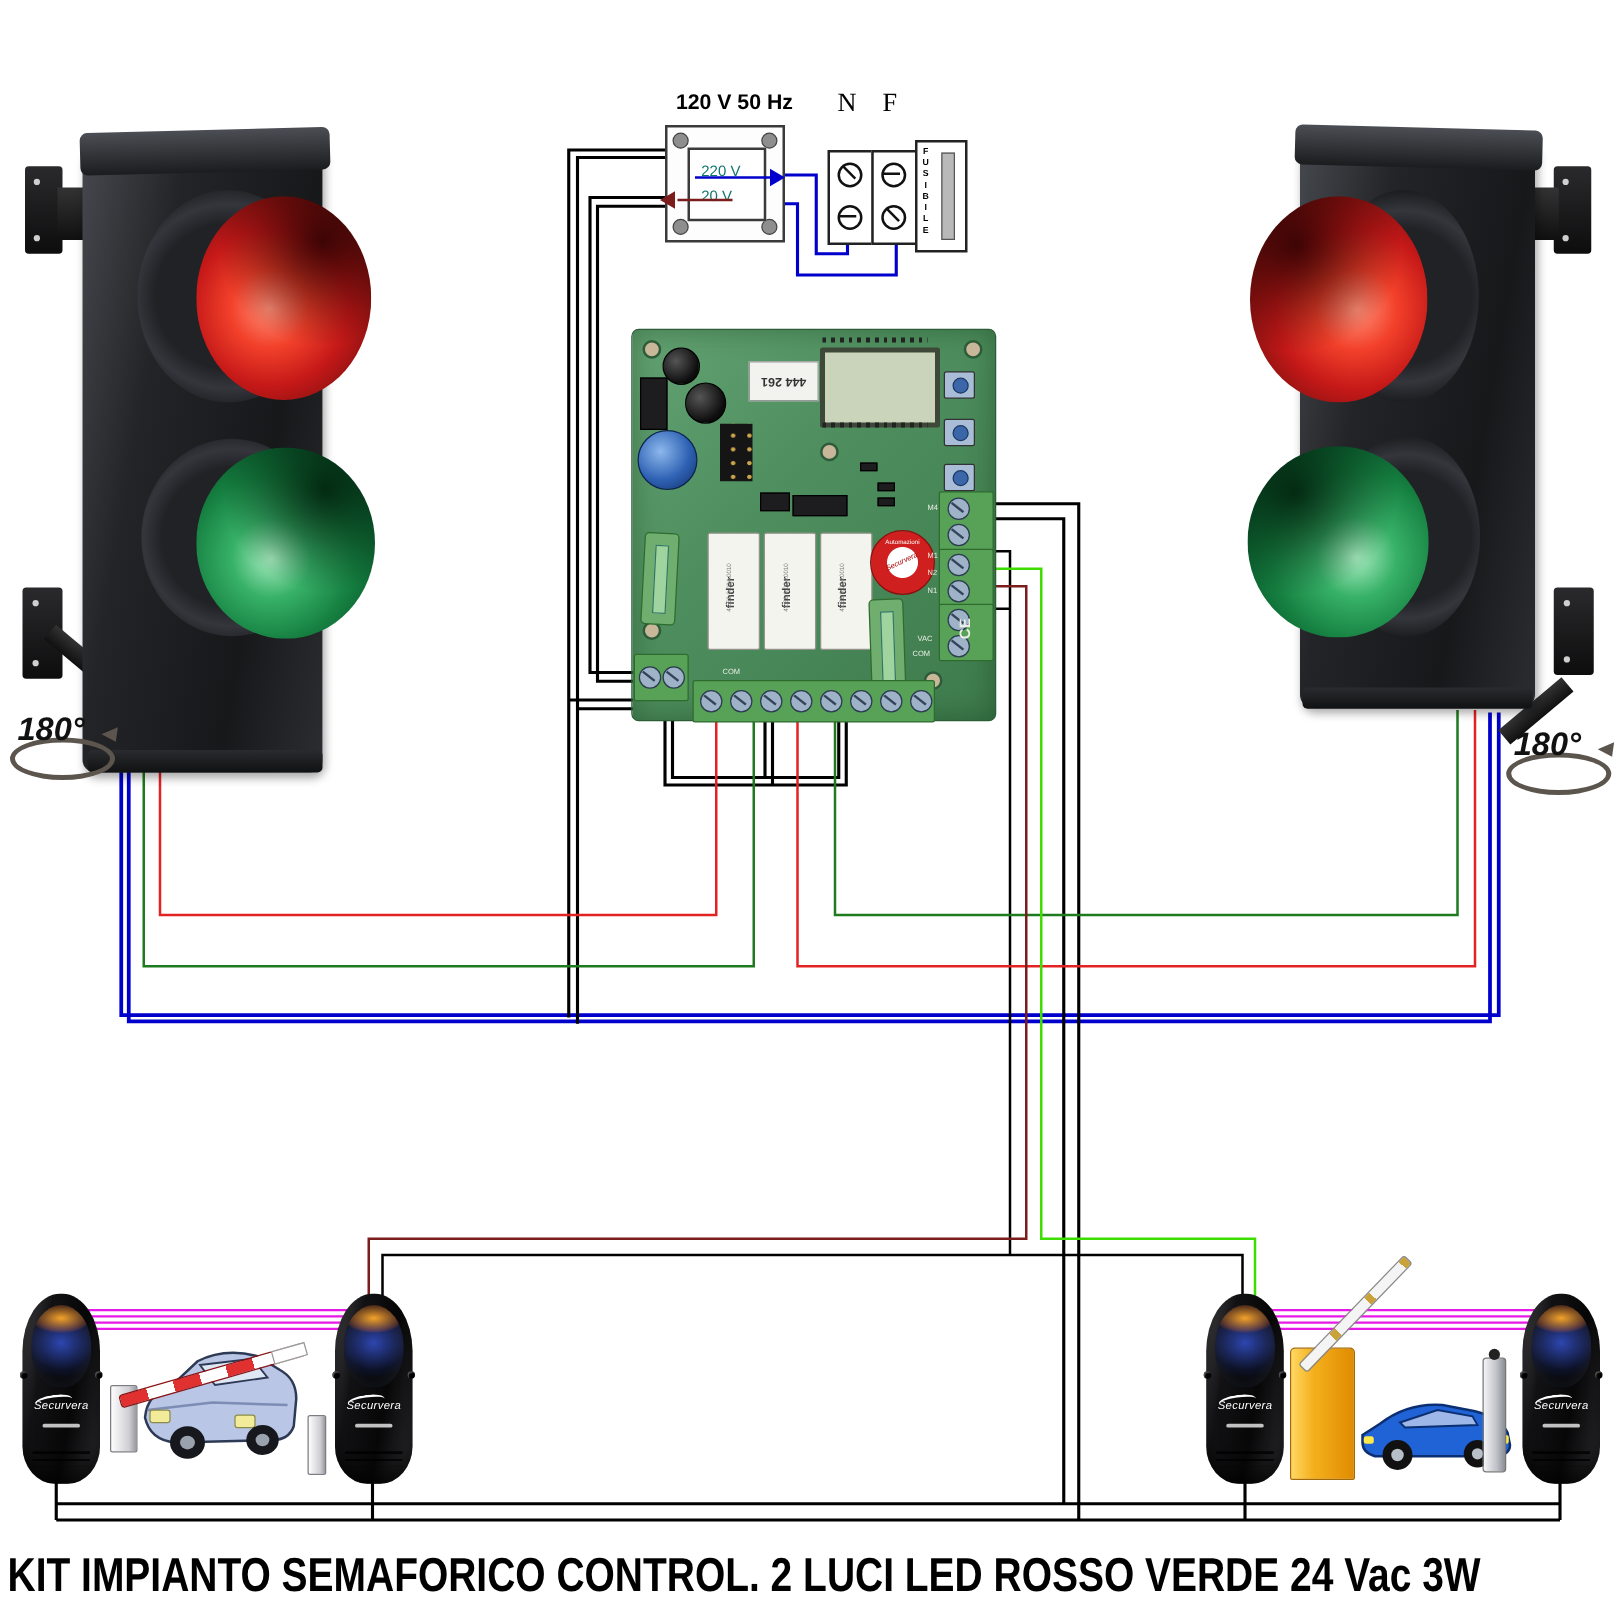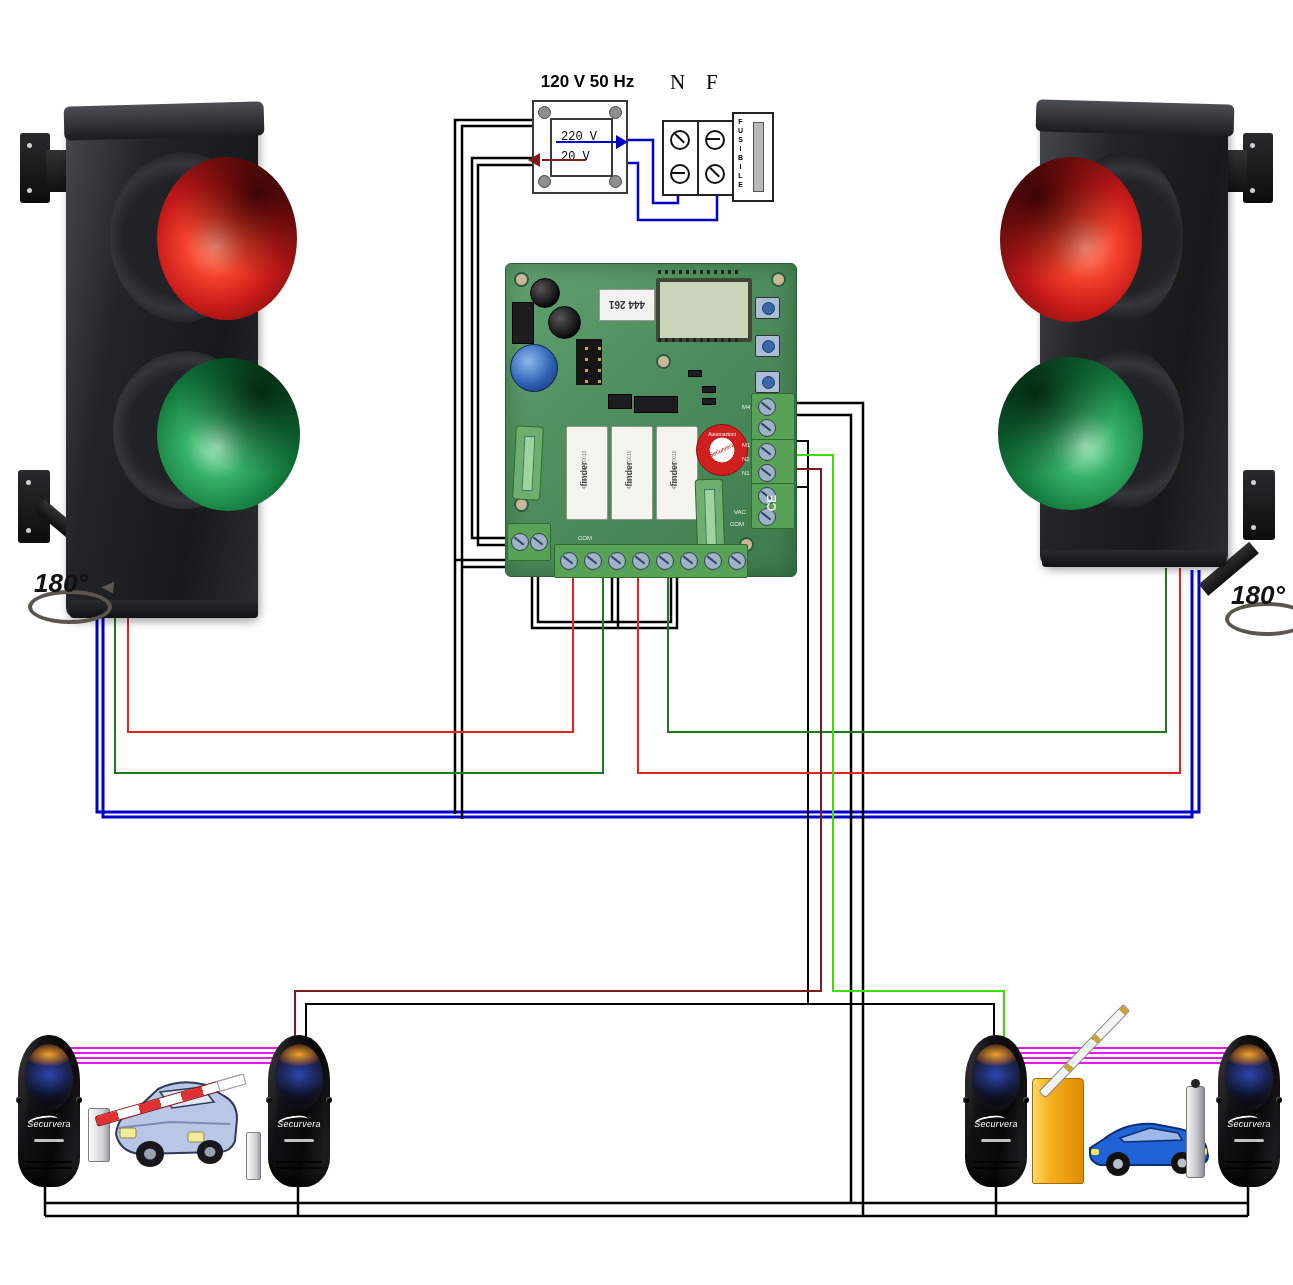--- a/index.html
+++ b/index.html
@@ -21,21 +21,21 @@
     display:inline-block;transform:scaleX(0.97);}
   .footer{left:6px;top:1240px;width:1287px;height:45px;z-index:20;}
   .footer .txt{font-weight:700;font-size:38px;color:#000;white-space:nowrap;display:inline-block;
     transform:scaleX(0.82);transform-origin:0 50%;letter-spacing:0px;}
 
   
   .tr-title{left:495px;top:72px;width:185px;text-align:center;font-size:17px;font-weight:700;color:#000;z-index:12;}
   .tr-box{left:532px;top:100px;width:92px;height:90px;background:#fdfdfd;border:2px solid #3a3a3a;z-index:12;}
   .tr-screw{position:absolute;width:11px;height:11px;border-radius:50%;background:#8e8e8e;border:1px solid #444;}
   .tr-inner{position:absolute;left:16px;top:16px;width:59px;height:55px;border:2px solid #3a3a3a;background:#fff;}
-  .tr-lab{position:absolute;font-size:12px;color:#000000;font-family:Liberation Mono, monospace;}
+  .tr-lab{position:absolute;font-size:12px;color:#0f766e;}
   .arrow-shaft{position:absolute;height:2px;}
   .arrow-head{position:absolute;width:0;height:0;}
   .nf-label{font-family:"Liberation Serif",serif;font-size:21px;color:#000;z-index:12;}
   .nf-box{background:#fff;border:2px solid #222;z-index:12;}
   .screw{position:absolute;width:16px;height:16px;border-radius:50%;border:2px solid #111;background:#fff;}
   .screw::after{content:"";position:absolute;left:-1px;top:6px;width:14px;height:2px;background:#111;}
   .fuse-box{left:732px;top:112px;width:38px;height:86px;background:#fff;border:2px solid #222;z-index:12;}
   .fuse-bar{position:absolute;left:19px;top:8px;width:9px;height:68px;background:#b9b9b9;border:1px solid #555;}
   .fuse-lab{position:absolute;left:3px;top:4px;font-size:7px;font-weight:700;color:#000;
     writing-mode:vertical-rl;text-orientation:upright;letter-spacing:2px;}
@@ -91,21 +91,21 @@
      radial-gradient(circle at 72% 22%,rgba(0,22,8,.8),transparent 52%),
      radial-gradient(circle at 42% 58%,#a8ecc0 0%,#37b168 26%,#157f40 55%,#074f28 85%,#063a1e 100%);}
   .lens.grn.flip{background:
      radial-gradient(circle at 26% 24%,rgba(0,22,8,.8),transparent 52%),
      radial-gradient(circle at 60% 58%,#a8ecc0 0%,#37b168 26%,#157f40 55%,#074f28 85%,#063a1e 100%);}
   .bracket{background:linear-gradient(#2a2a2c,#0d0d0e);border-radius:3px;z-index:9;}
   .bracket i{position:absolute;width:5px;height:5px;border-radius:50%;background:#cfcfcf;}
   .arm{background:linear-gradient(#333,#101010);z-index:9;}
 
   
-  .rot{z-index:13;width:90px;height:52px;margin-left:20px;}
+  .rot{z-index:13;width:90px;height:52px;}
   .rot .ell{position:absolute;left:2px;top:22px;width:76px;height:26px;border:4px solid #5c554e;border-radius:50%;}
   .rot .ah{position:absolute;right:0px;top:12px;width:0;height:0;border-left:9px solid transparent;border-right:4px solid transparent;border-bottom:11px solid #5c554e;transform:rotate(28deg);}
   .rot .t{position:absolute;left:8px;top:0px;font-size:26px;font-weight:700;font-style:italic;color:#111;}
 
   
   .cell{width:62px;height:152px;z-index:12;border-radius:30px 30px 26px 26px / 46px 46px 30px 30px;
     background:linear-gradient(100deg,#47474a 0%,#121214 28%,#070708 62%,#2c2c2f 100%);
     box-shadow:inset 0 -8px 10px rgba(0,0,0,.6);}
   .cell .lensc{position:absolute;left:7px;top:9px;width:48px;height:66px;border-radius:50% 50% 46% 46%;
     background:
@@ -420,14 +420,17 @@
   </div>
   <div class="abs cell" style="left:1218px;top:1035px">
     <div class="lensc"></div>
     <span class="knob" style="left:-2px;top:62px"></span>
     <span class="knob" style="right:-2px;top:62px"></span>
     <div class="logo">Securvera</div>
     <span class="url"></span>
     <div class="ribs"></div>
   </div>
 
+  <div class="abs footer">
+    <span class="txt">KIT IMPIANTO SEMAFORICO CONTROL. 2 LUCI LED ROSSO VERDE 24 Vac 3W</span>
+  </div>
 
 </div>
 
 </body></html>

